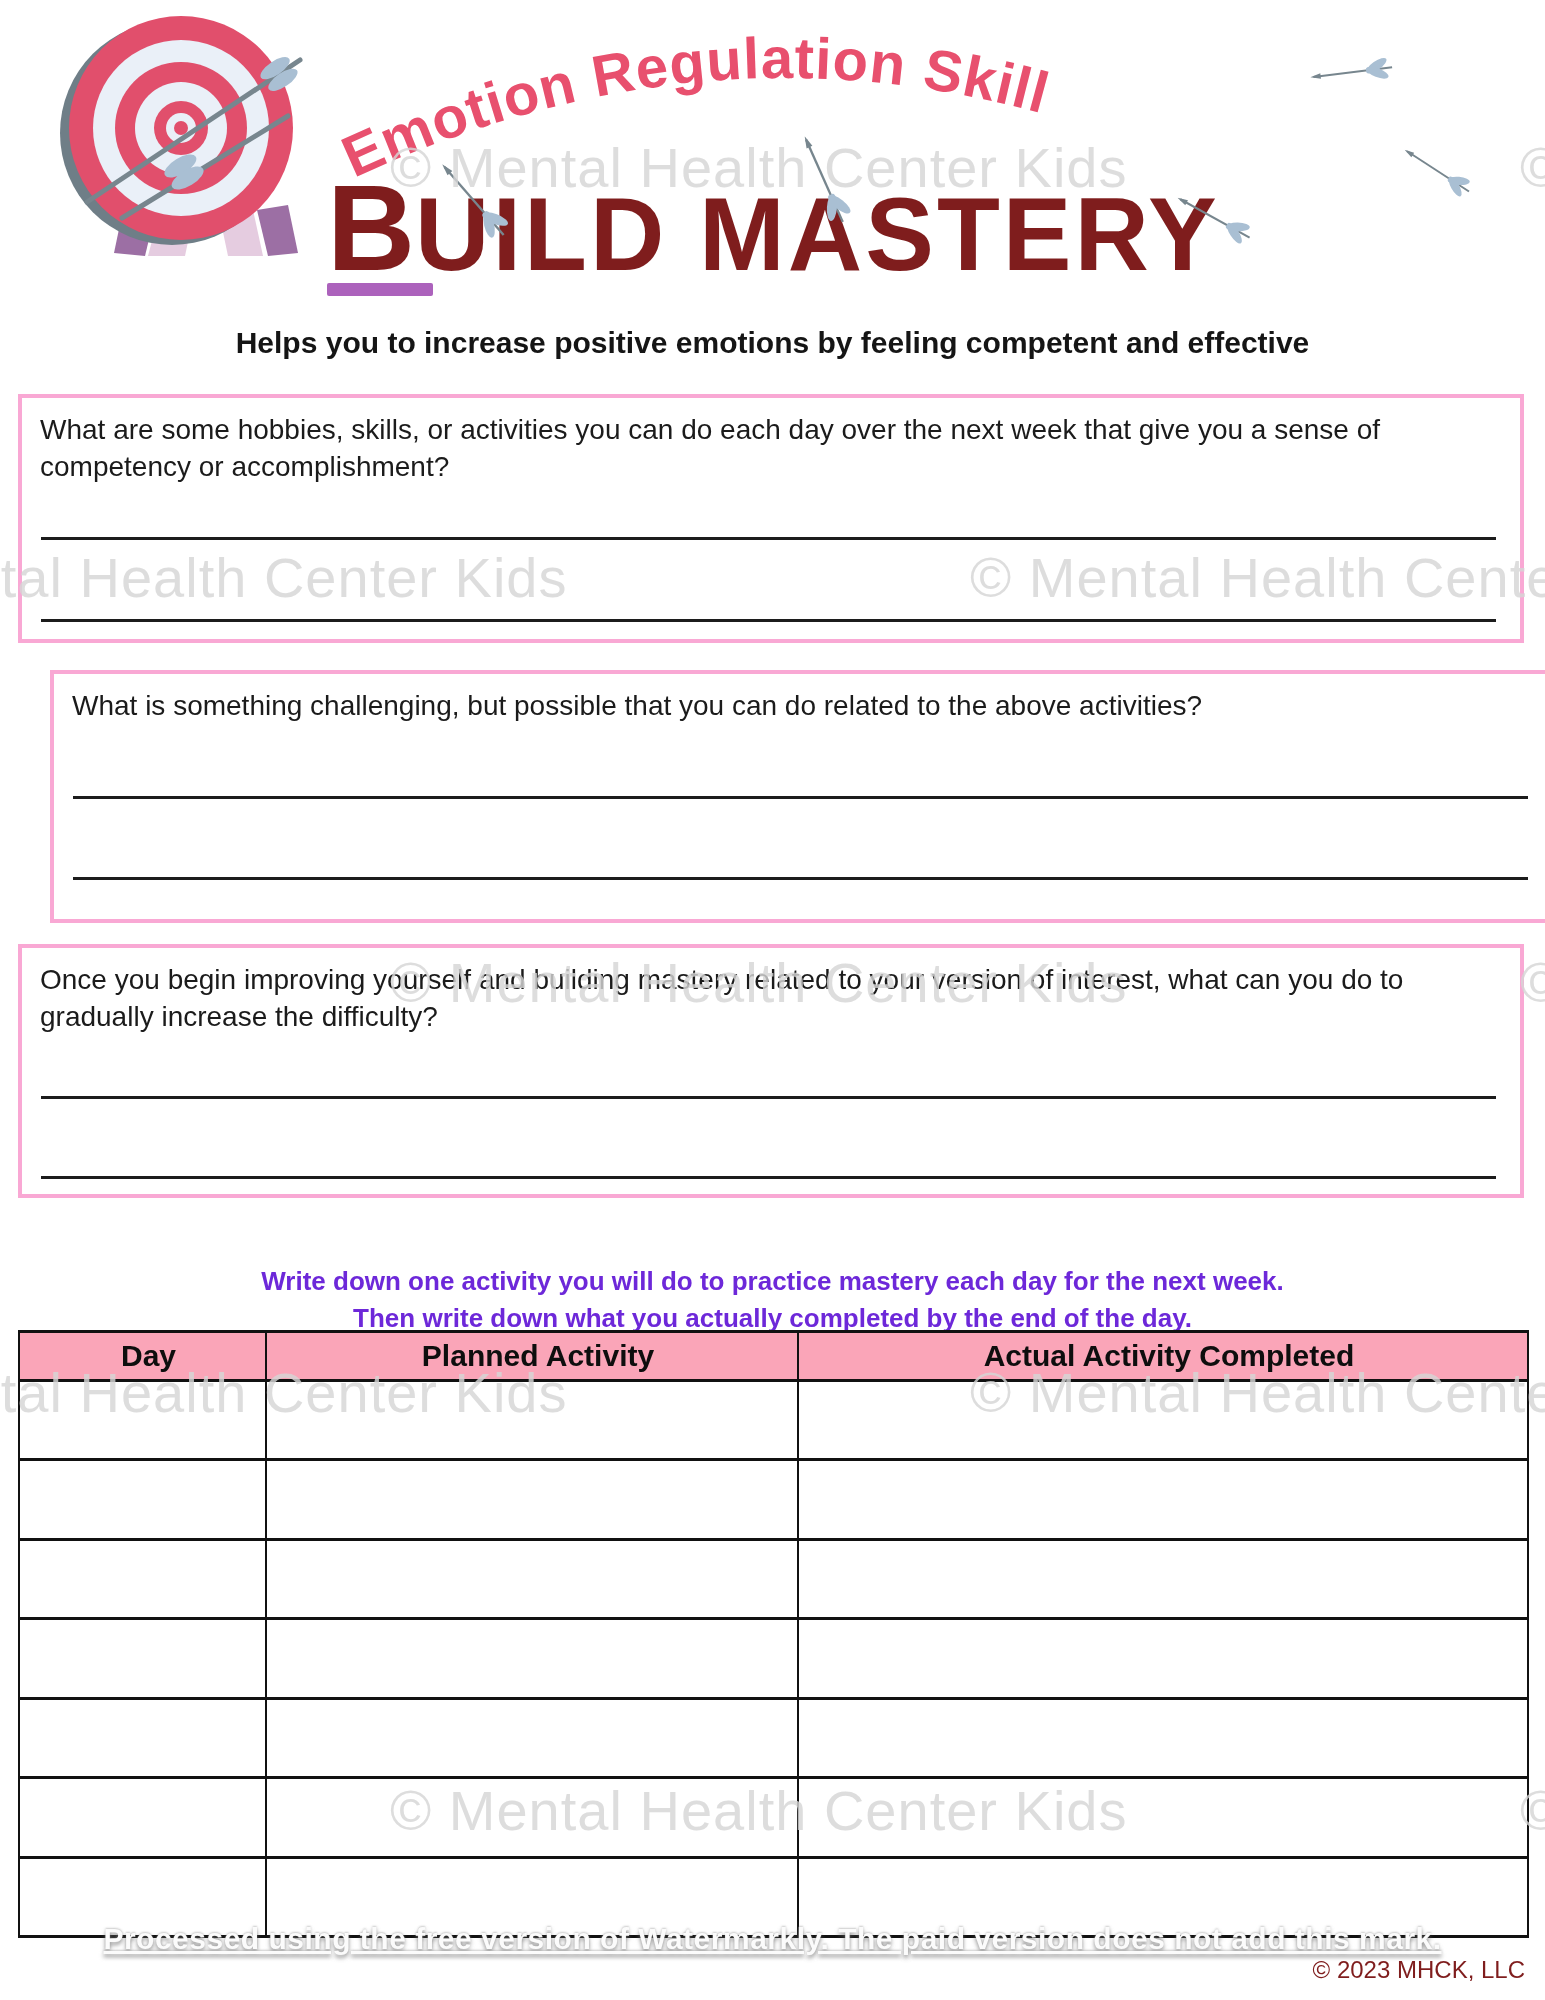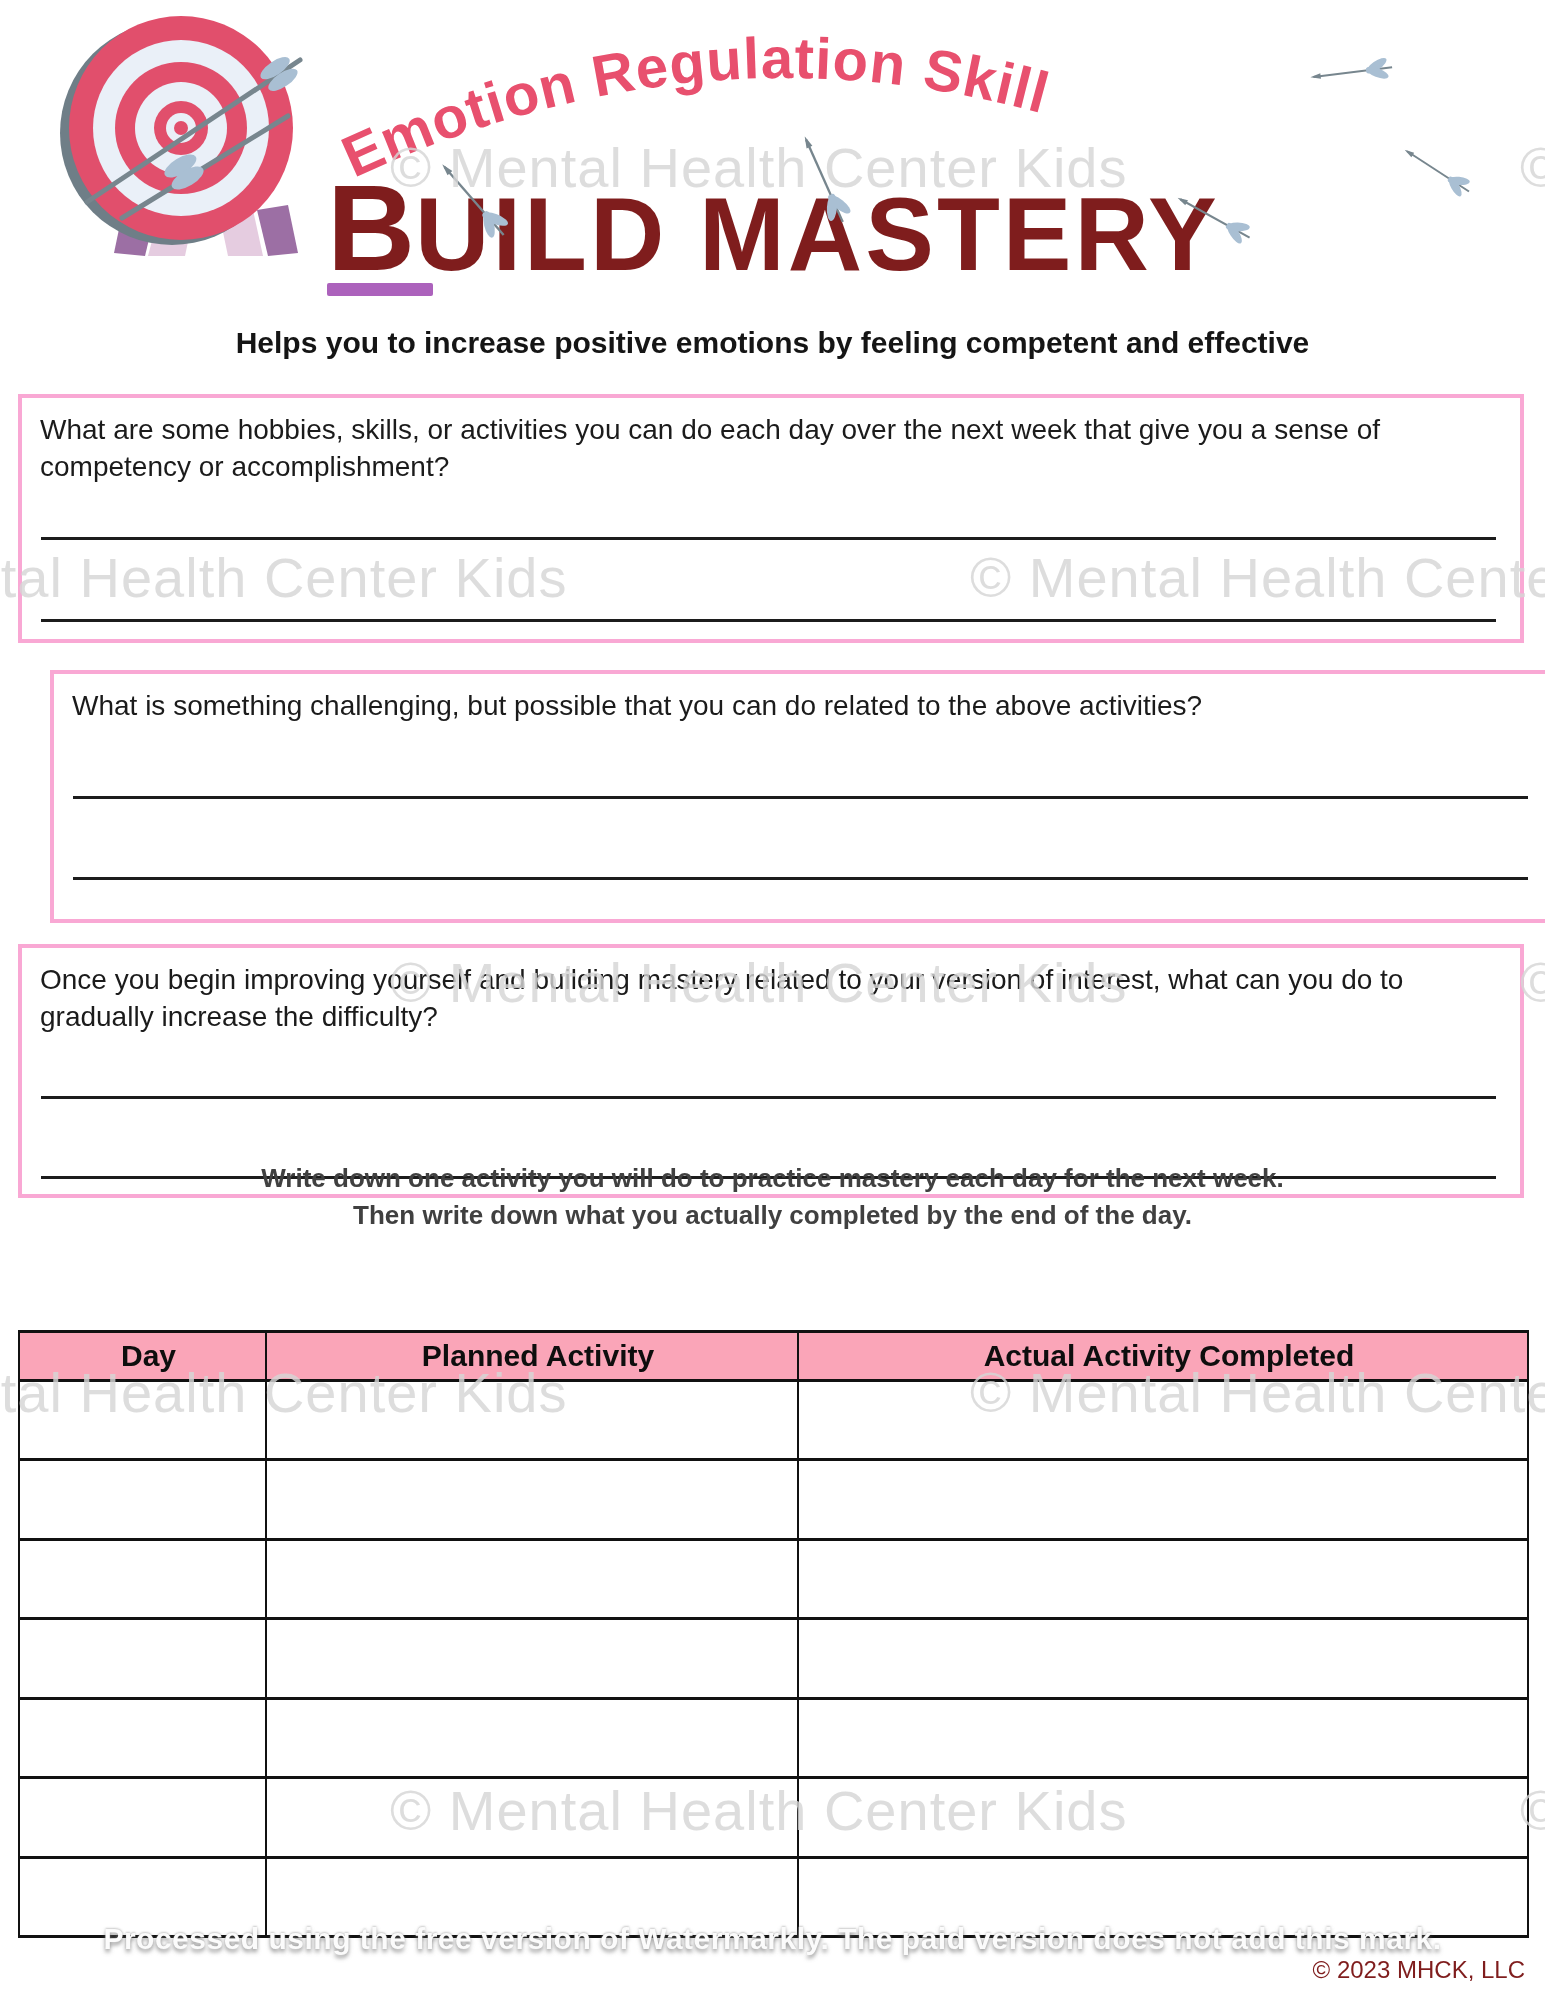--- a/index.html
+++ b/index.html
@@ -19,33 +19,33 @@
   .deco-arrow { position:absolute; }
 
   
   .qbox { position:absolute; left:18px; width:1506px; border:4px solid #f9a8d4; background:transparent; padding:13px 18px 0 18px; font-size:28px; line-height:37px; color:#1b1b1b; }
   .qbox-1 { top:394px; height:249px; }
   .qbox-2 { top:670px; height:253px;margin-left:32px; }
   .qbox-3 { top:944px; height:254px; }
   .wline { position:absolute; left:19px; right:24px; height:3px; background:#1c1c1c; }
 
   
-  .instructions { position:absolute; left:0; top:1160px; width:100%; text-align:center; font-size:26px; line-height:37px; font-weight:700; color:#404040; }
+  .instructions { position:absolute; left:0; top:1263px; width:100%; text-align:center; font-size:26px; line-height:37px; font-weight:700; color:#6d28d9; }
 
   
   .mastery-table { position:absolute; left:18px; top:1330px; width:1509px; height:608px; border-collapse:collapse; table-layout:fixed; }
   .mastery-table th, .mastery-table td { border:2px solid #111;padding-left:12px; }
   .mastery-table tr { border-top:3px solid #111; border-bottom:3px solid #111; }
   .mastery-table thead th { background:#FAA5B8; height:49px; font-size:30px; font-weight:600; color:#0e0e0e; text-align:center; vertical-align:middle; border-top:3px solid #111; border-bottom:3px solid #111; }
   .mastery-table tbody td { background:#fff; }
   .col-day { width:247px; } .col-planned { width:532px; } .col-actual { width:730px; }
 
   
   .wm { position:absolute; white-space:nowrap; font-size:56px; color:rgba(213,213,213,0.82); letter-spacing:1px; z-index:9; pointer-events:none; }
-  .wm-footer { position:absolute; left:0; top:1922px; width:100%; text-align:center; font-size:30px; font-weight:700; color:#fbfbfb; letter-spacing:0.5px; text-shadow:0 3px 4px rgba(105,105,105,0.7), 0 -1px 2px rgba(150,150,150,0.45); z-index:10; pointer-events:none; }
+  .wm-footer { position:absolute; left:0; top:1922px; width:100%; text-align:center; font-size:30px; font-weight:700; color:#fbfbfb; letter-spacing:0.5px; text-shadow:0 3px 4px rgba(105,105,105,0.7), 0 -1px 2px rgba(150,150,150,0.45); z-index:10; pointer-events:none;text-decoration:underline; }
   .copyright { position:absolute; right:20px; top:1956px; font-size:24px; color:#7f1d1d; z-index:11; }
 </style>
 </head>
 <body>
 
 <div class="page">
 
   <svg class="target-svg" width="300" height="250" viewBox="0 0 300 250">
     <polygon points="92,195 124,200 113,246 82,243" fill="#9C6FA4"></polygon>
     <polygon points="128,200 162,203 153,246 116,246" fill="#E5CCE0"></polygon>

